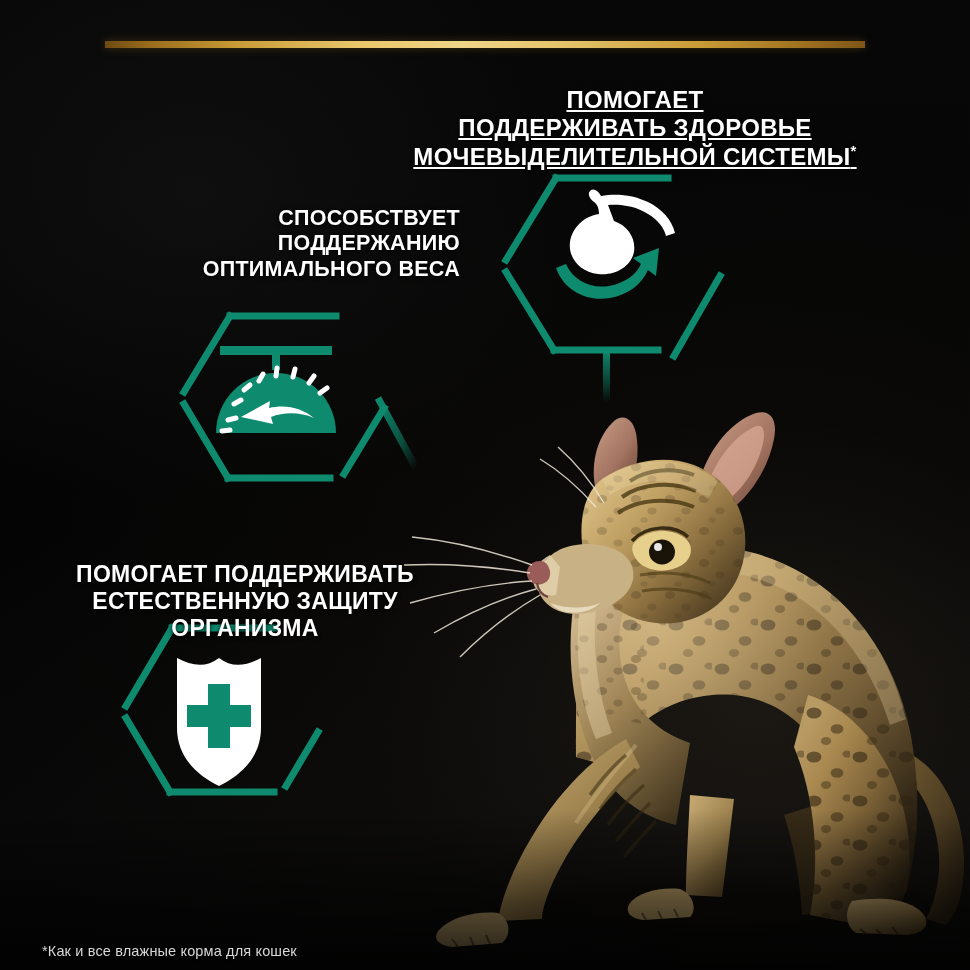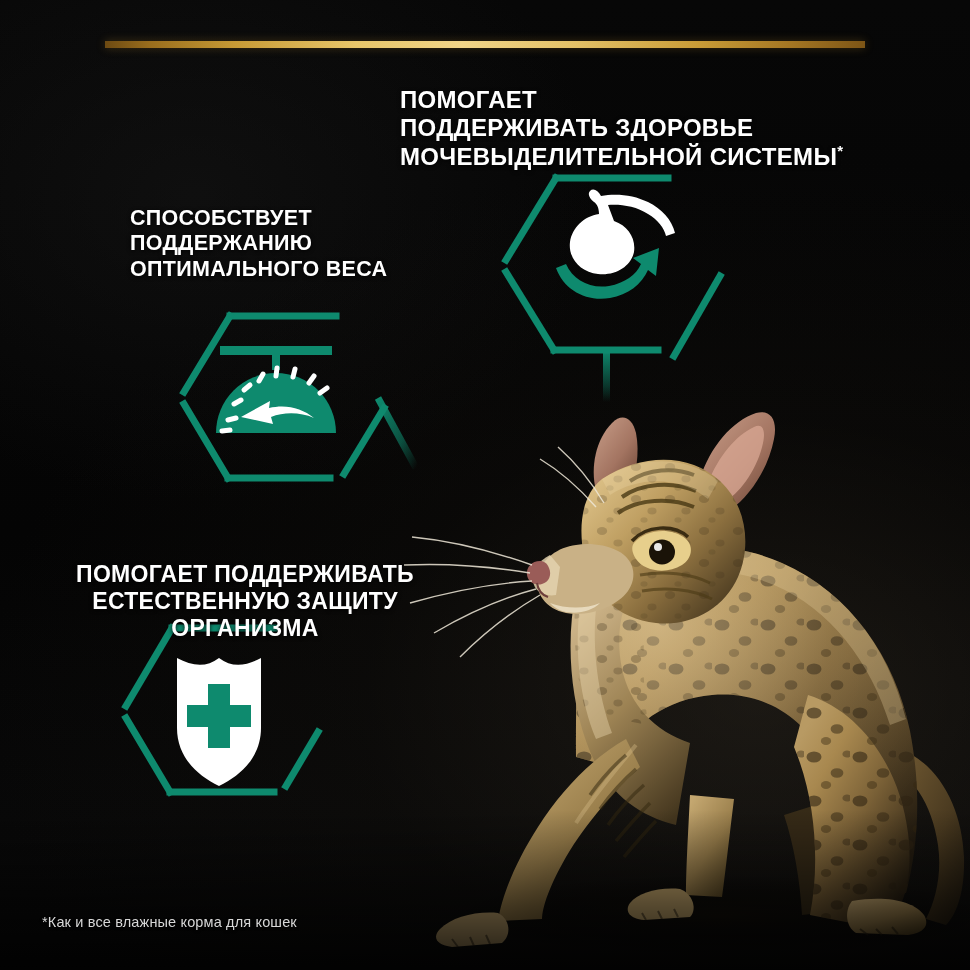--- a/index.html
+++ b/index.html
@@ -40,29 +40,29 @@
   .headline{
     position:absolute;
     color:#ffffff;
     font-weight:700;
     letter-spacing:.3px;
     line-height:1.18;
     text-transform:uppercase;
     text-shadow:0 1px 4px rgba(0,0,0,.9);
     white-space:pre-line;
   }
-  #txt-urinary{ left:400px; top:86px; width:470px; font-size:24px; }
-  #txt-weight { left:130px; top:206px; width:330px; text-align:left; font-size:21.5px; }
+  #txt-urinary{ left:400px; top:86px; width:470px; text-align:center; font-size:24px;text-decoration:underline; }
+  #txt-weight { left:130px; top:206px; width:330px; text-align:right; font-size:21.5px; }
   #txt-defense{ left:35px;  top:561px; width:420px; text-align:center; font-size:23px; }
 
   .sup{ font-size:.62em; vertical-align:super; line-height:0; }
 
   
   .footnote{
-    position:absolute;left:42px;bottom:40px;
+    position:absolute;left:42px;bottom:11px;
     color:#d8d8d8;
     font-size:14.5px;
     font-weight:400;
     letter-spacing:.15px;
     text-shadow:0 1px 3px rgba(0,0,0,.9);
   }
 
   
   .badge{ position:absolute; }
   #badge-urinary{ left:498px; top:160px; width:230px; height:235px; }

